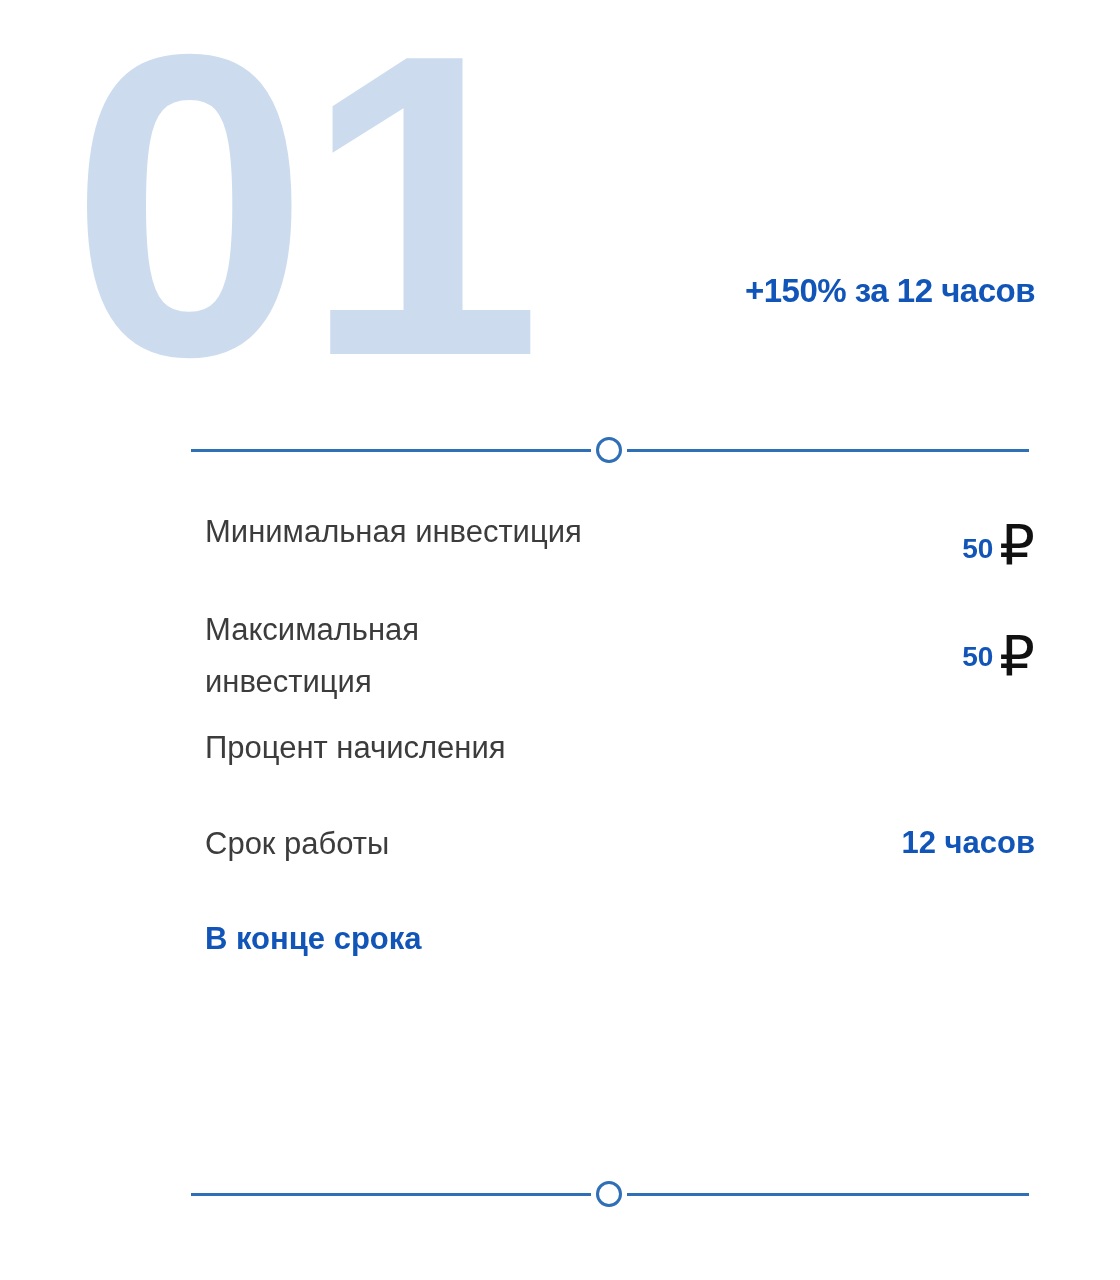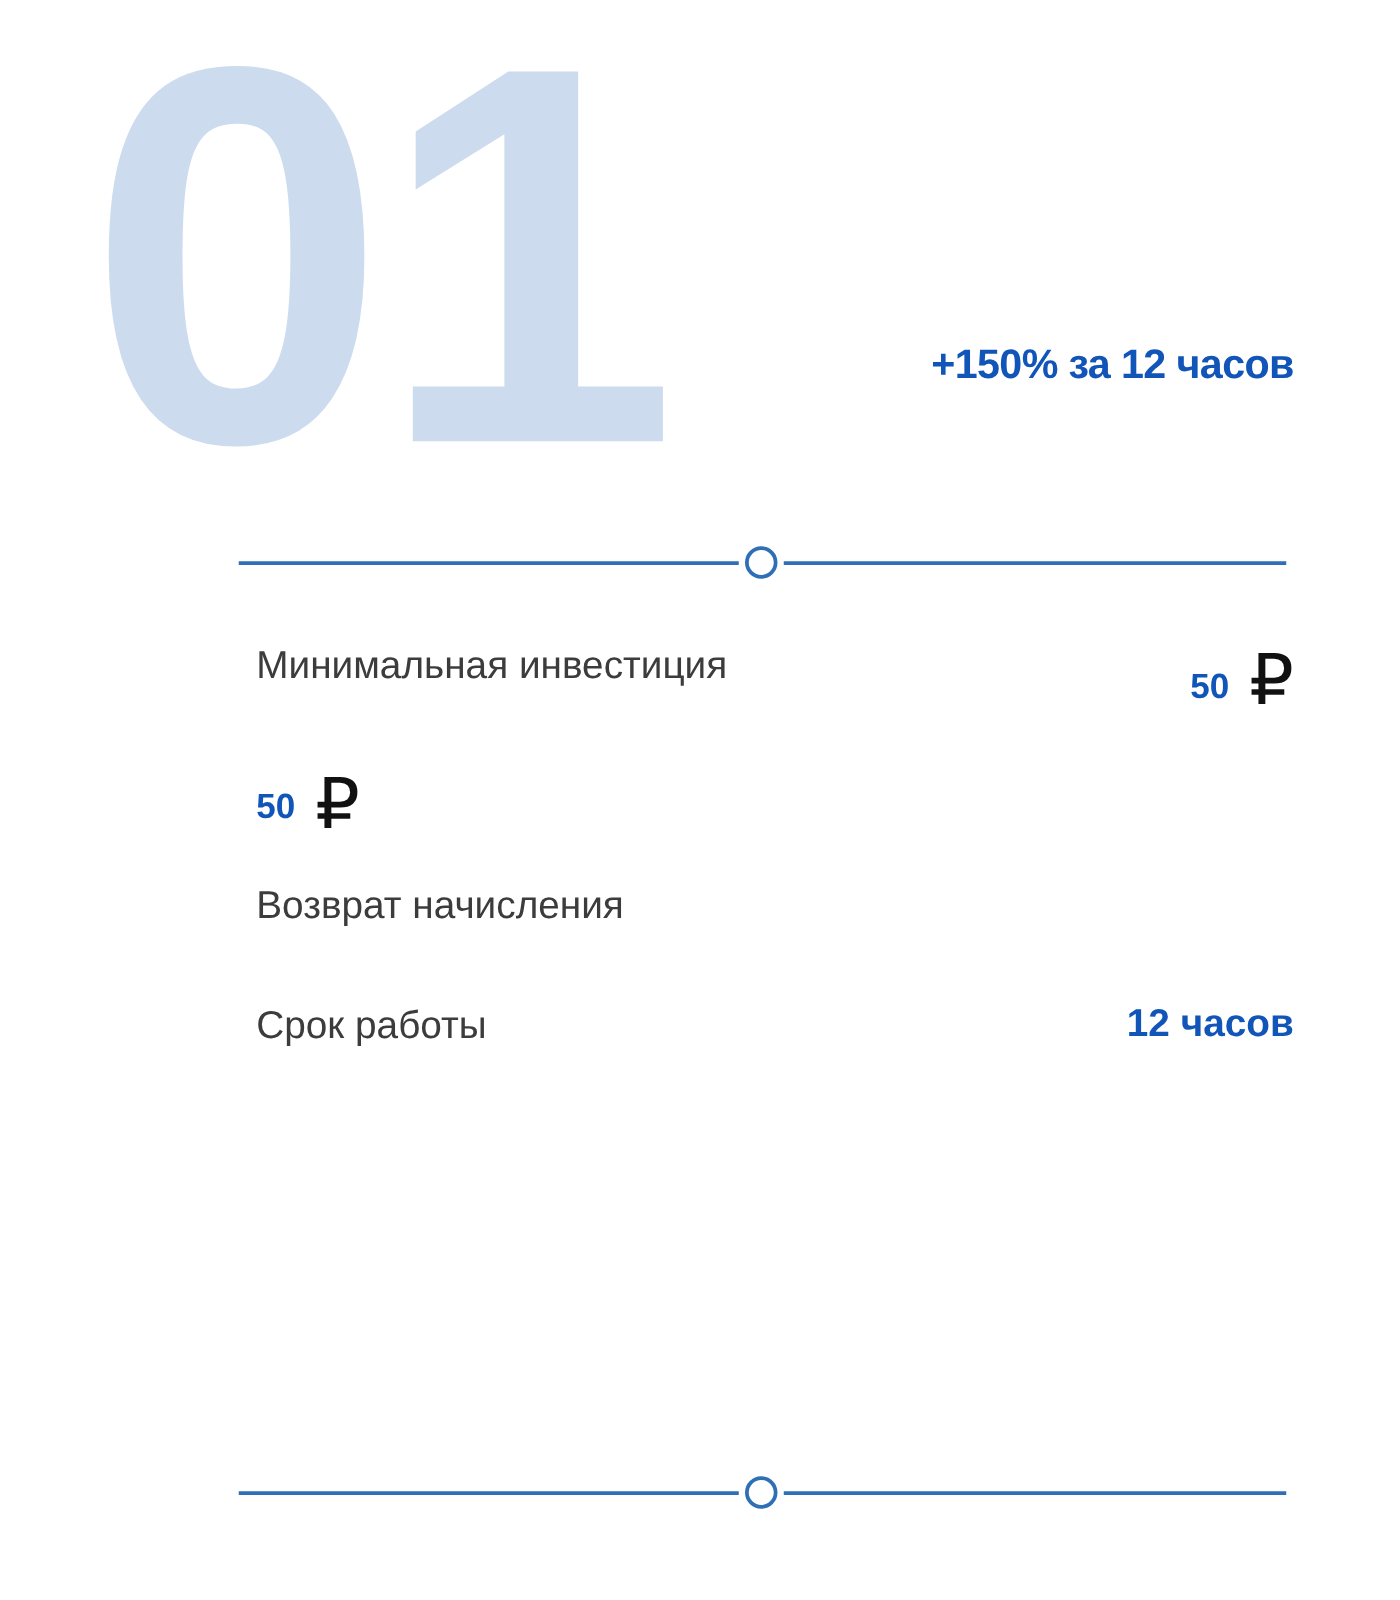--- a/index.html
+++ b/index.html
@@ -111,21 +111,22 @@
     color: #1155b8;
     text-align: right;
     max-width: 300px;
   }
 
   
   .spec-value.with-currency {
     display: flex;
     align-items: center;
     justify-content: flex-end;
-    gap: 16px;
+    gap: 6px;
+    margin-left: 16px;
   }
   .spec-value .amount {
     font-size: 28px;
     font-weight: 700;
     color: #1155b8;
   }
   .spec-value .currency {
     font-size: 56px;
     line-height: 56px;
     font-weight: 400;
@@ -159,36 +160,38 @@
 
     <div class="spec-row">
       <div class="spec-label">Минимальная инвестиция</div>
       <div class="spec-value with-currency">
         <span class="amount">50</span>
         <span class="currency">₽</span>
       </div>
     </div>
 
     <div class="spec-row row-max">
+      <div class="spec-label wrap-2">Максимальная инвестиция</div>
       <div class="spec-value with-currency">
         <span class="amount">50</span>
         <span class="currency">₽</span>
       </div>
     </div>
 
     <div class="spec-row">
-      <div class="spec-label">Возврат начисления</div>
+      <div class="spec-label">Процент начисления</div>
     </div>
 
     <div class="spec-row">
       <div class="spec-label">Срок работы</div>
       <div class="spec-value">12 часов</div>
     </div>
 
     <div class="spec-row">
+      <div class="spec-value wrap-2">В конце срока</div>
     </div>
 
   </div>
 
   <div class="divider divider-bottom">
     <div class="divider-line left"></div>
     <div class="divider-node"></div>
     <div class="divider-line right"></div>
   </div>
 

